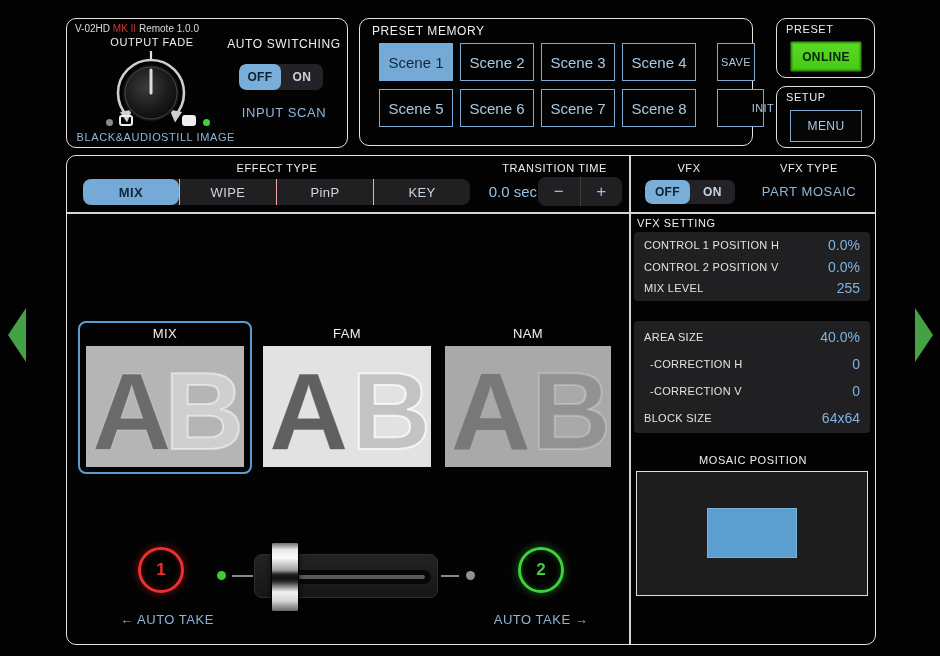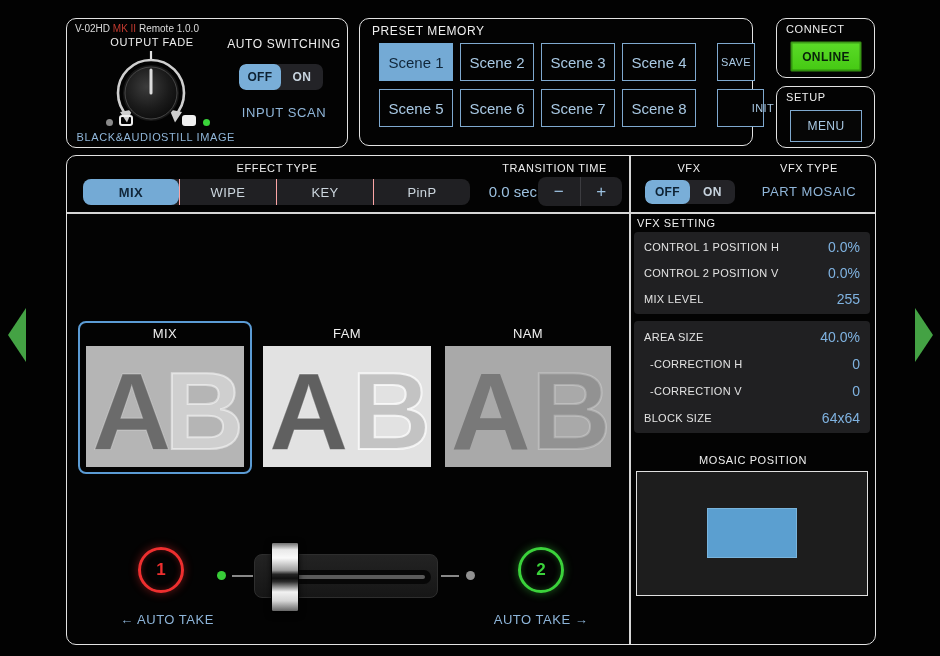--- a/index.html
+++ b/index.html
@@ -142,39 +142,39 @@
     <div class="scene-btn" style="left:262px;top:24px;">Scene 4</div>
     <div class="scene-btn" style="left:19px;top:70px;">Scene 5</div>
     <div class="scene-btn" style="left:100px;top:70px;">Scene 6</div>
     <div class="scene-btn" style="left:181px;top:70px;">Scene 7</div>
     <div class="scene-btn" style="left:262px;top:70px;">Scene 8</div>
     <div class="side-btn" style="left:357px;top:24px;">SAVE</div>
     <div class="side-btn" style="left:357px;top:70px;padding-left:45px;">INIT</div>
   </div>
 
   <div class="panel" style="left:776px;top:18px;width:99px;height:60px;">
-    <div class="lbl" style="left:9px;top:4px;">CONNECT</div>
+    <div class="lbl" style="left:9px;top:4px;">PRESET</div>
     <div class="online-btn">ONLINE</div>
   </div>
 
   <div class="panel" style="left:776px;top:86px;width:99px;height:62px;">
     <div class="lbl" style="left:9px;top:4px;">SETUP</div>
     <div class="menu-btn">MENU</div>
   </div>
 
   <div class="panel" style="left:66px;top:155px;width:810px;height:490px;">
     <div class="vdiv"></div>
     <div class="hdiv"></div>
 
     <div class="lbl c" style="left:60px;top:6px;width:300px;">EFFECT TYPE</div>
     <div class="segctl">
       <div class="seg active">MIX</div>
       <div class="seg">WIPE</div>
+      <div class="seg">PinP</div>
       <div class="seg">KEY</div>
-      <div class="seg">PinP</div>
     </div>
     <div class="lbl c" style="left:415px;top:6px;width:145px;">TRANSITION TIME</div>
     <div class="trans-value">0.0 sec</div>
     <div class="stepper">
       <div class="sbtn">−</div>
       <div class="sbtn">+</div>
     </div>
 
     <div class="mix-group"></div>
     <div class="mon-label" style="left:11px;top:170px;width:174px;">MIX</div>
@@ -212,21 +212,21 @@
       <div class="lbl c" style="left:0;top:6px;width:120px;">VFX</div>
       <div class="toggle" style="left:16px;top:24px;width:90px;height:24px;">
         <div class="seg active">OFF</div>
         <div class="seg">ON</div>
       </div>
       <div class="lbl c" style="left:112px;top:6px;width:136px;">VFX TYPE</div>
       <div class="lbl c blue-lbl" style="left:112px;top:28px;width:136px;font-size:13px;">PART MOSAIC</div>
 
       <div class="lbl" style="left:8px;top:61px;">VFX SETTING</div>
 
-      <div class="vgroup" style="top:76px;height:82px;">
+      <div class="vgroup" style="top:76px;height:69px;">
         <div class="vrow">
           <span class="vl">CONTROL 1 POSITION H</span>
           <span class="vv">0.0%</span>
         </div>
         <div class="vrow">
           <span class="vl">CONTROL 2 POSITION V</span>
           <span class="vv">0.0%</span>
         </div>
         <div class="vrow">
           <span class="vl">MIX LEVEL</span>

